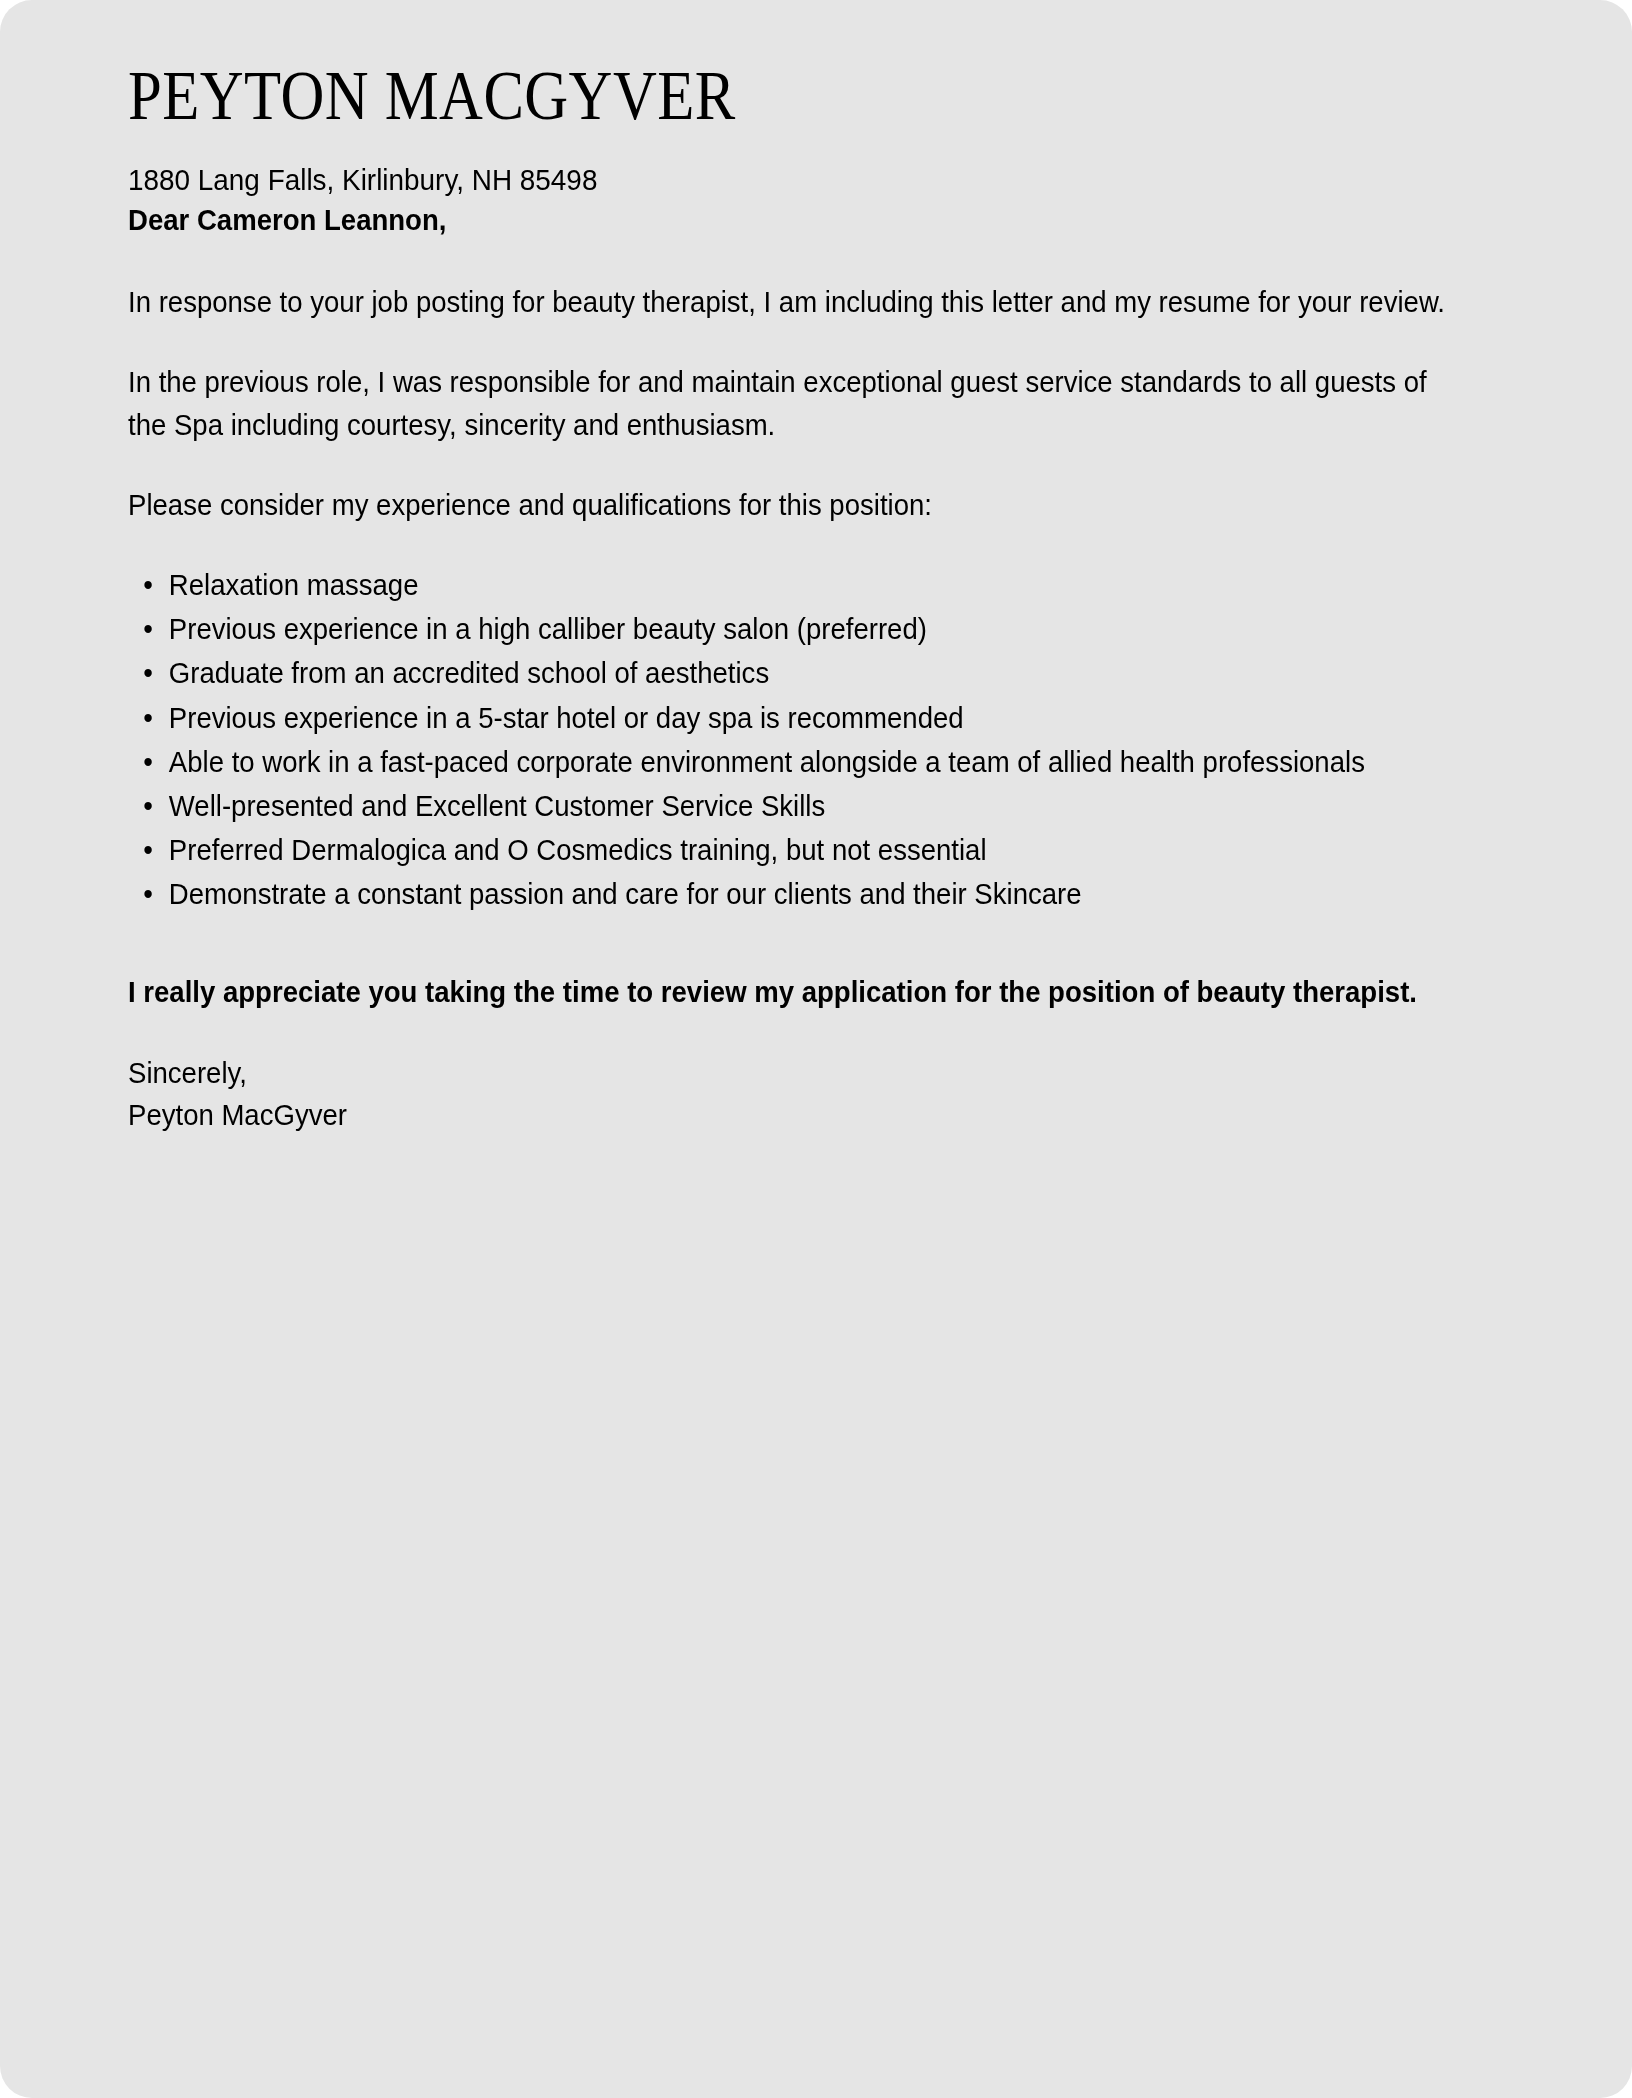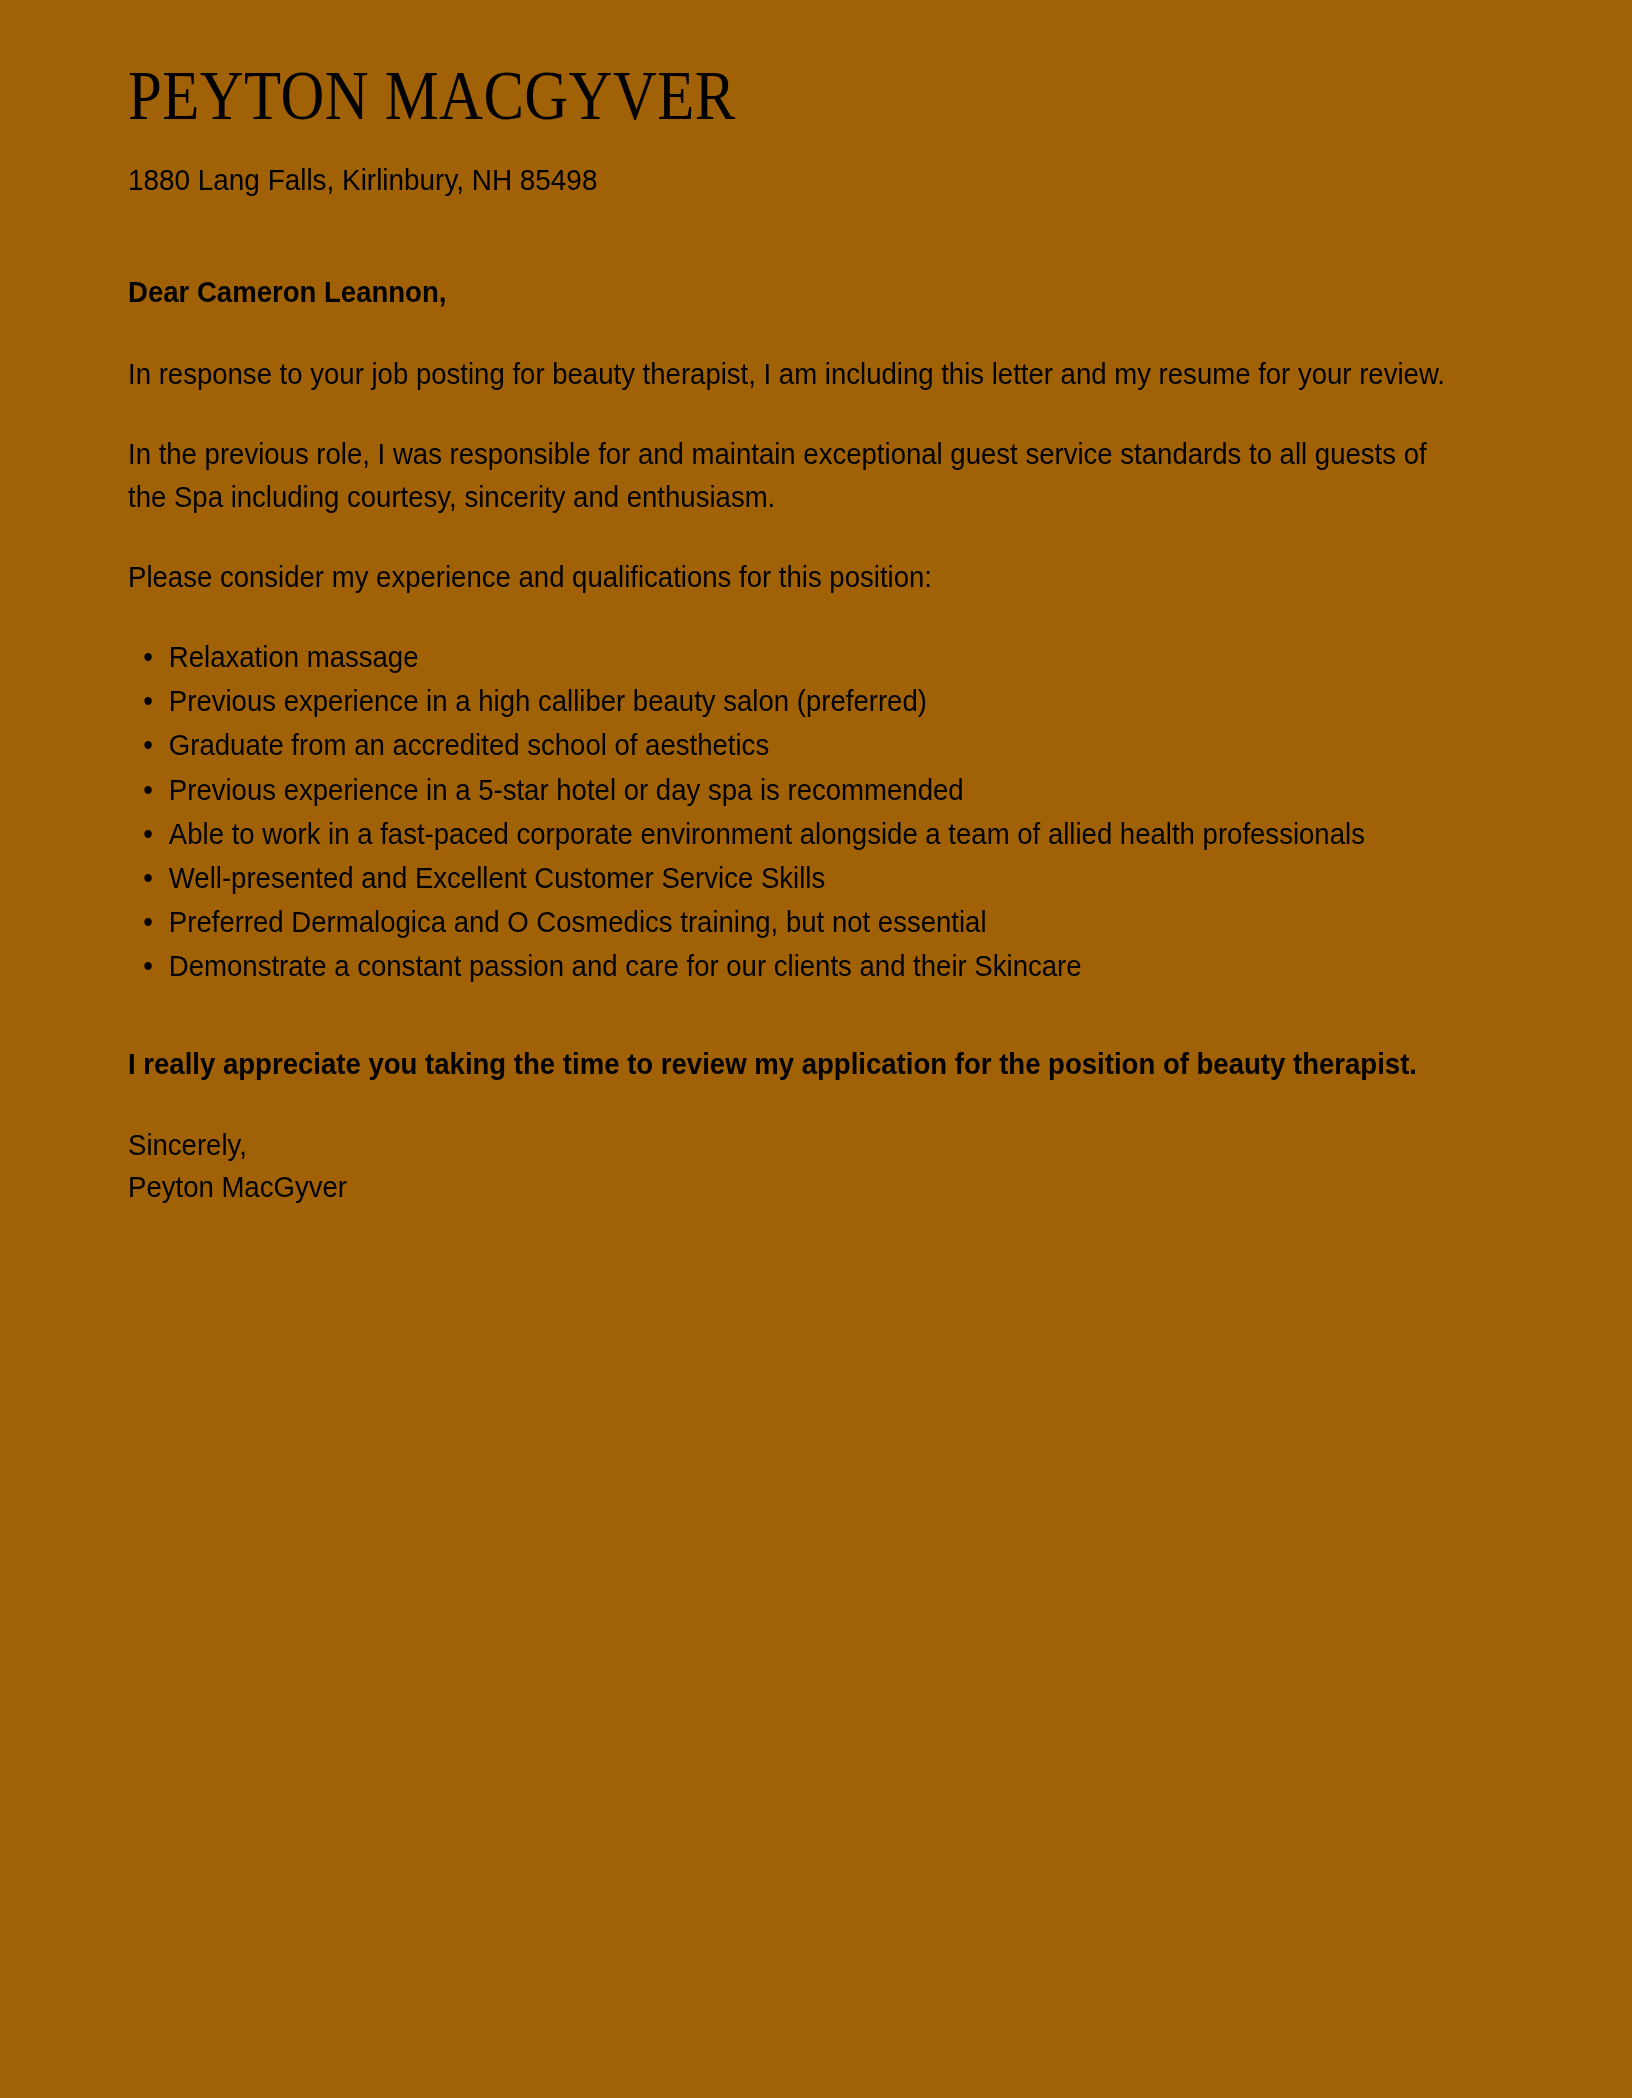--- a/index.html
+++ b/index.html
@@ -13,24 +13,25 @@
     height: 2098px;
     font-family: "Liberation Sans", sans-serif;
     color: #000000;
     -webkit-font-smoothing: antialiased;
   }
 
   .page {
     position: relative;
     width: 1632px;
     height: 2098px;
-    background: #a16207;
+    background: #e5e5e5;
     box-sizing: border-box;
     padding: 0;
     overflow: hidden;
+    border-radius: 32px;
   }
 
   .content {
     position: absolute;
     left: 128px;
     top: 62px;
     width: 1340px;
   }
 
   
@@ -58,21 +59,20 @@
     line-height: 1.25;
     font-weight: 400;
     margin: 30px 0 0 0;
     transform: scaleX(0.93);
     transform-origin: left center;
     white-space: nowrap;
   }
 
   
   .letter-body {
-    margin-top: 72px;
     font-size: 29px;
     line-height: 1.47;
   }
 
   .salutation {
     font-weight: 700;
     font-size: 29px;
     line-height: 1.45;
     margin: 0 0 40px 0;
     transform: scaleX(0.95);

